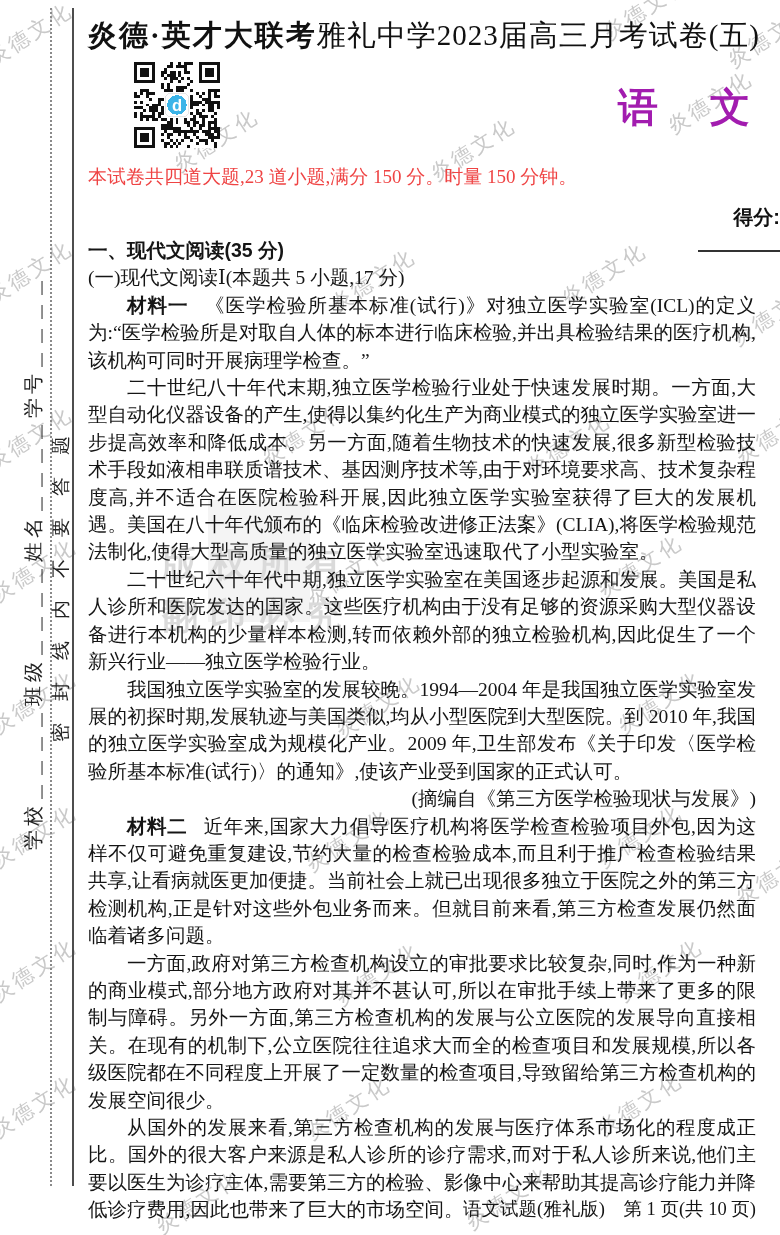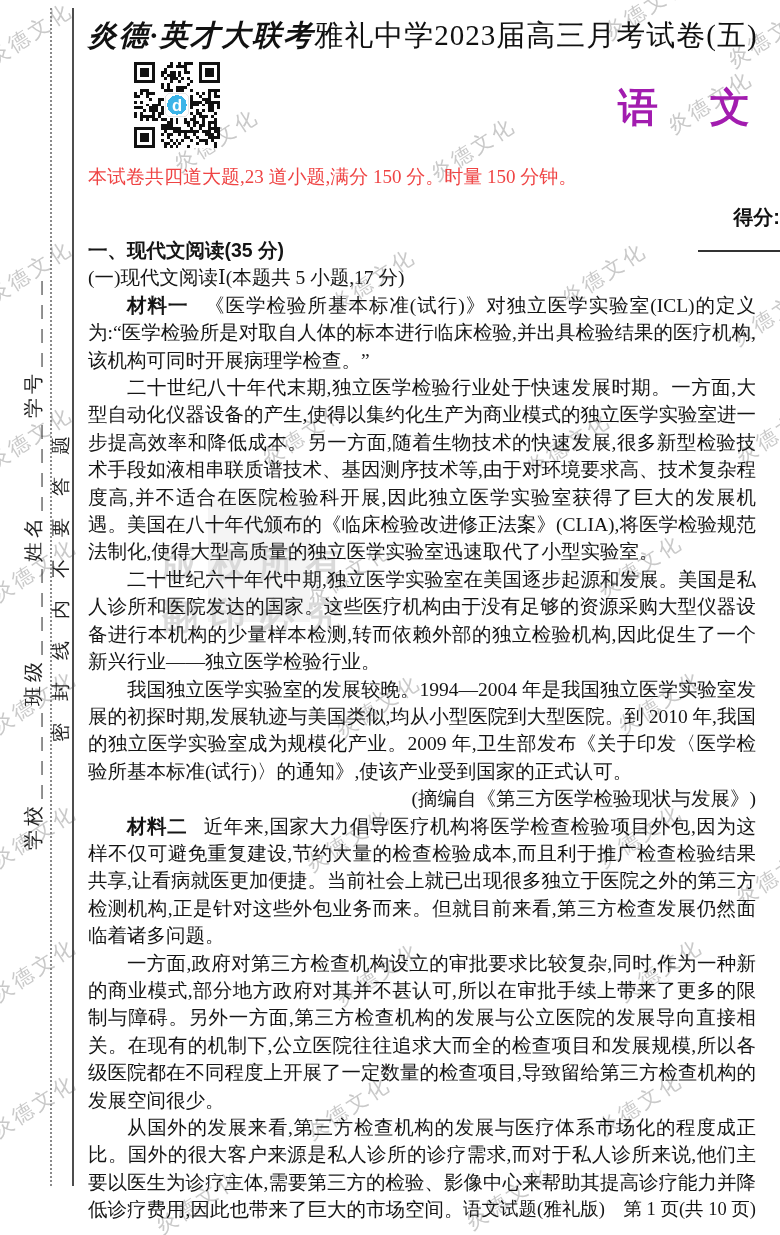--- a/index.html
+++ b/index.html
@@ -36,21 +36,21 @@
   .seal-notice{
     position:absolute;left:-139px;top:565px;width:400px;height:26px;
     transform:rotate(-90deg);z-index:2;
     font-size:19px;letter-spacing:22px;white-space:nowrap;text-align:center;color:#222;
   }
   
   .masthead{
     position:absolute;left:88px;top:16px;width:668px;z-index:3;
     text-align:center;font-size:29px;white-space:nowrap;color:#111;
   }
-  .masthead .brand{font-weight:700;font-style:italic;letter-spacing:2px;}
+  .masthead .brand{font-weight:700;letter-spacing:2px;}
   .masthead .rest{letter-spacing:1px;}
   .qr{position:absolute;left:134px;top:62px;width:86px;height:86px;z-index:3;}
   .subject-title{
     position:absolute;left:88px;top:80px;width:668px;z-index:3;
     text-align:right;font-size:40px;font-weight:700;letter-spacing:6px;
     font-family:"Liberation Sans","DejaVu Sans",sans-serif;color:#a21caf;
   }
   .exam-info{
     position:absolute;left:88px;top:164px;width:668px;z-index:3;
     font-size:19px;color:#ef4444;

